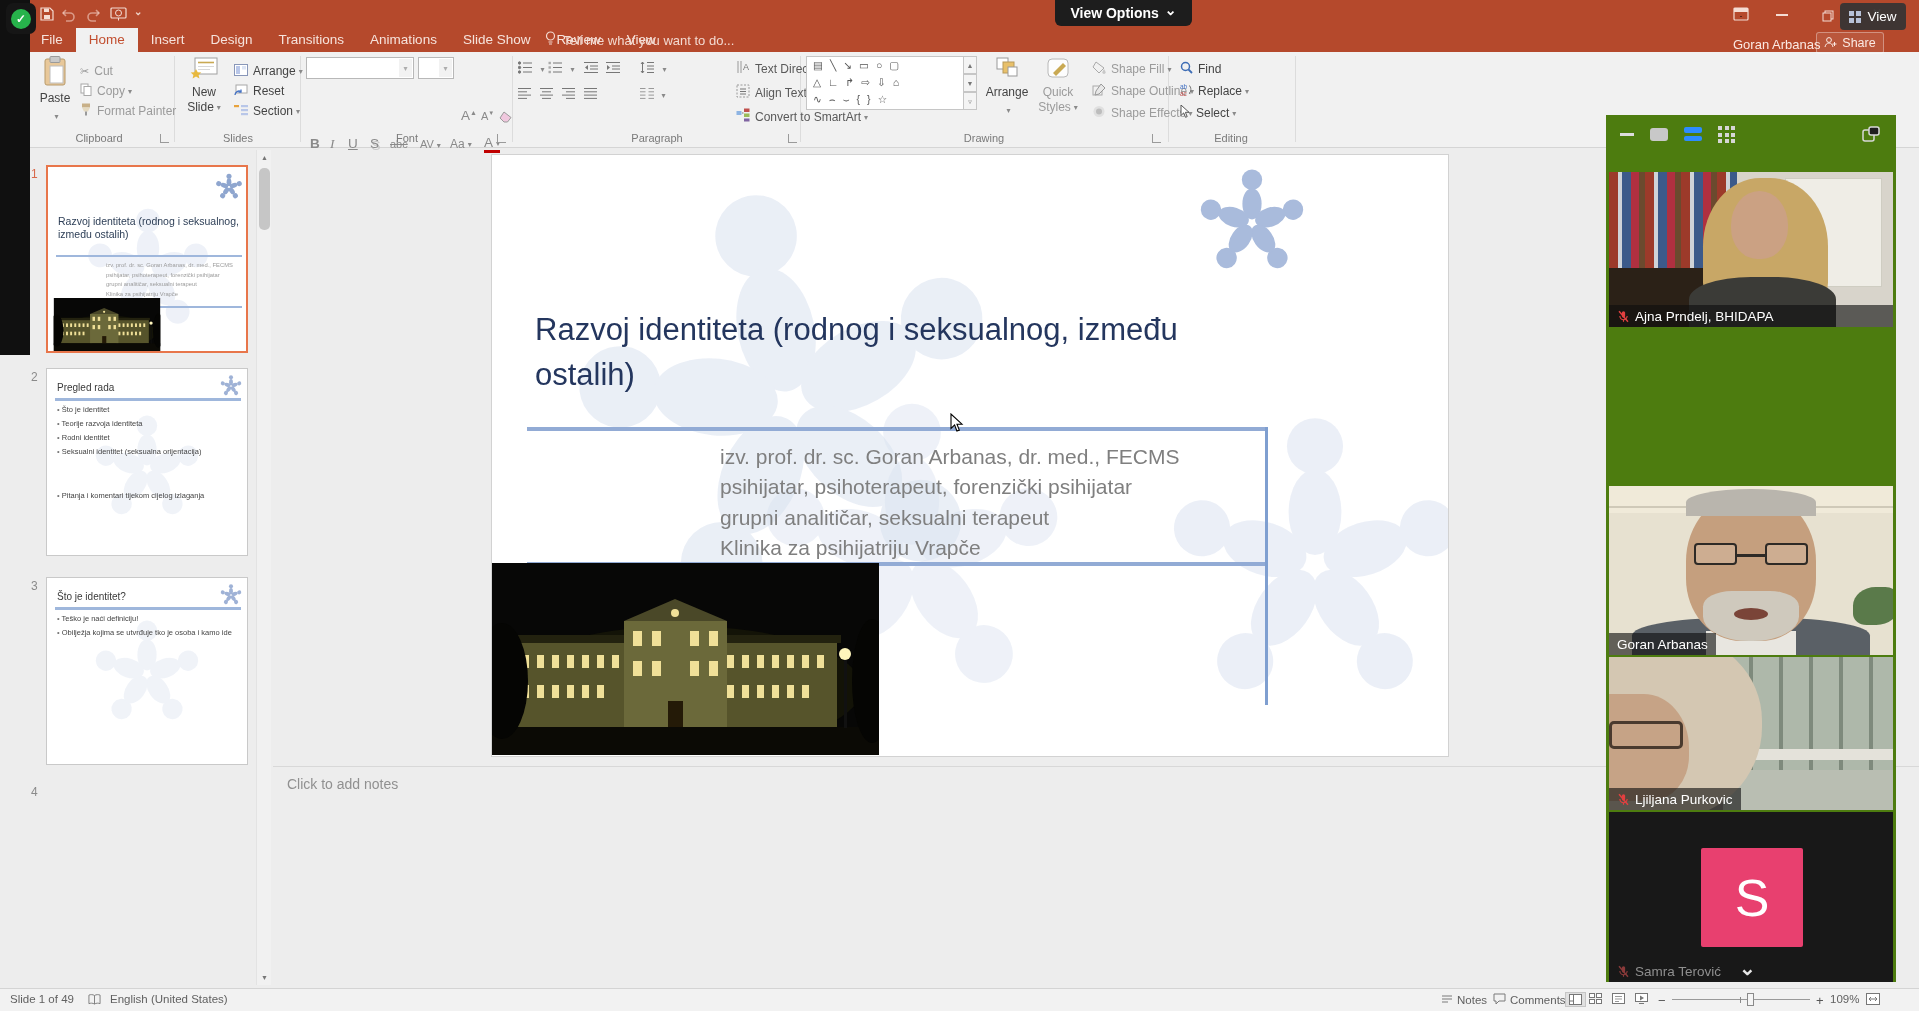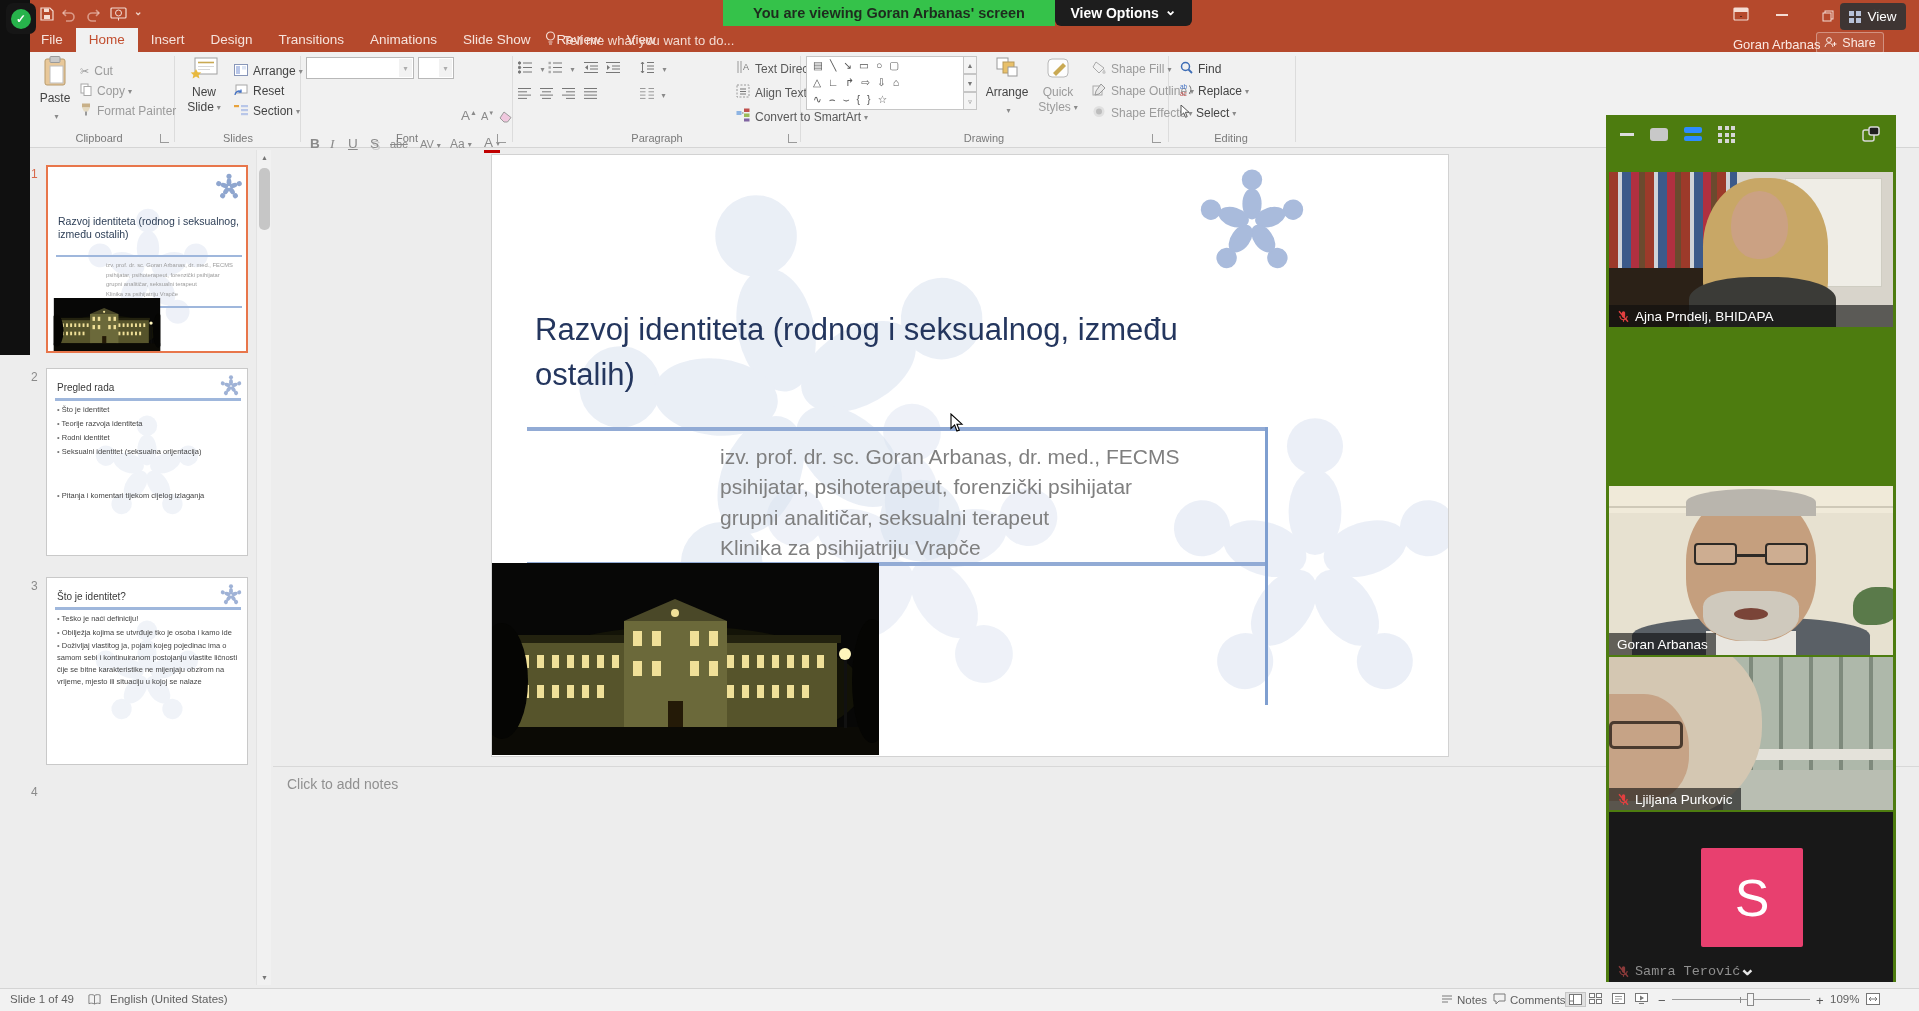--- a/index.html
+++ b/index.html
@@ -144,21 +144,21 @@
       background:repeating-linear-gradient(90deg,#AEB8AA 0 26px,#7E8A7C 26px 30px);}
   .s4 .sill{left:40%;top:60%;width:60%;height:7%;background:#E4E2DA;}
   .s4 .hair{left:-12%;top:-14%;width:66%;height:120%;background:#D4C7B2;border-radius:0 46% 50% 0;}
   .s4 .face{left:-4%;top:24%;width:32%;height:70%;background:#C6A386;border-radius:0 50% 42% 0;}
   .s4 .gl{left:0;top:42%;width:26%;height:18%;border:3px solid #4A3A2E;border-radius:5px;}
 
   
   .s5{background:#181818;}
   .avatar{position:absolute;left:92px;top:36px;width:102px;height:99px;background:#E8406F;border-radius:2px;
           display:flex;align-items:center;justify-content:center;color:#fff;font-size:52px;}
-  .dimname{color:#8F8F8F;font-family:Liberation Mono, monospace;}
+  .dimname{color:#8F8F8F;}
 
   
   #cursor{left:950px;top:413px;z-index:90;}
 </style>
 </head>
 <body>
 
 <div id="screen">
 
   <svg width="0" height="0" style="position:absolute">
@@ -737,21 +737,20 @@
         <use href="#pw"></use>
       </svg>
     <svg class="abs" style="left:172px;top:5px;color:#9FB2D6" width="24" height="24">
         <use href="#pw"></use>
       </svg>
     <div class="ttitle" style="left:10px;top:12px">Što je identitet?</div>
     <div class="trule" style="left:8px;top:29px;width:186px;height:3px"></div>
     <div class="abs" style="left:10px;top:34px;width:186px">
       <div class="blt">Teško je naći definiciju!</div>
       <div class="blt">Obilježja kojima se utvrđuje tko je osoba i kamo ide</div>
-      <div class="blt" style="line-height:12px">Doživljaj vlastitog ja, pojam kojeg pojedinac ima o samom sebi i kontinuiranom postojanju vlastite ličnosti čije se bitne karakteristike ne mijenjaju obzirom na vrijeme, mjesto ili situaciju u kojoj se nalaze</div>
     </div>
   </div>
 
 
   <div class="abs sbtrack">
     <div class="sbbtn" style="top:0">▲</div>
     <div class="sbthumb"></div>
     <div class="sbbtn" style="top:820px">▼</div>
   </div>
 
@@ -946,23 +945,20 @@
         <span class="dimname">Samra Terović</span>
       </div>
       <span class="abs chev" style="left:130px;bottom:2px;color:#E8E8E8;font-size:20px;font-weight:bold"></span>
     </div>
   </div>
 
   <div class="abs" id="blackstrip"></div>
   <div class="abs" id="shield">
       <span class="gc">✓</span>
     </div>
-  <div class="abs" id="banner">
-    <span>You are viewing Goran Arbanas' screen</span>
-  </div>
   <div class="abs chev" id="viewopts">
     <span>View Options</span>
   </div>
   <div class="abs" id="viewchip">
     <span class="minigrid">
         <i></i>
         <i></i>
         <i></i>
         <i></i>
       </span>

